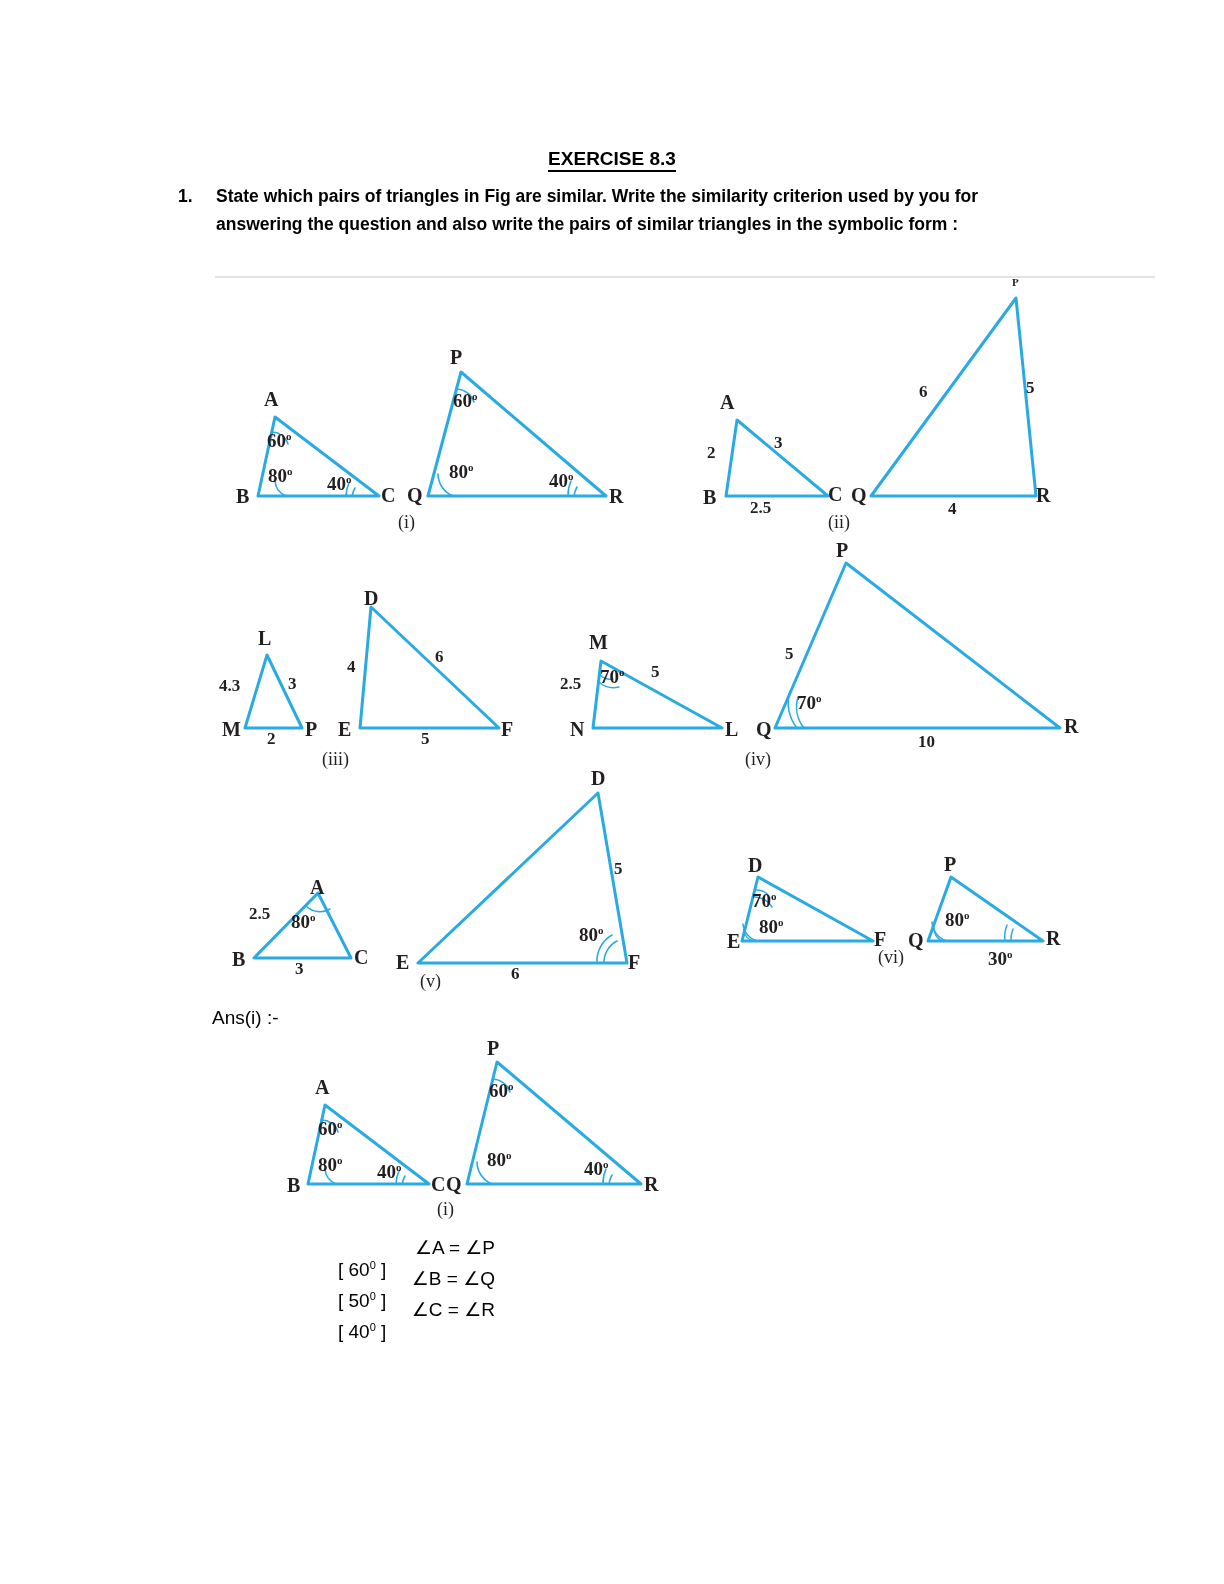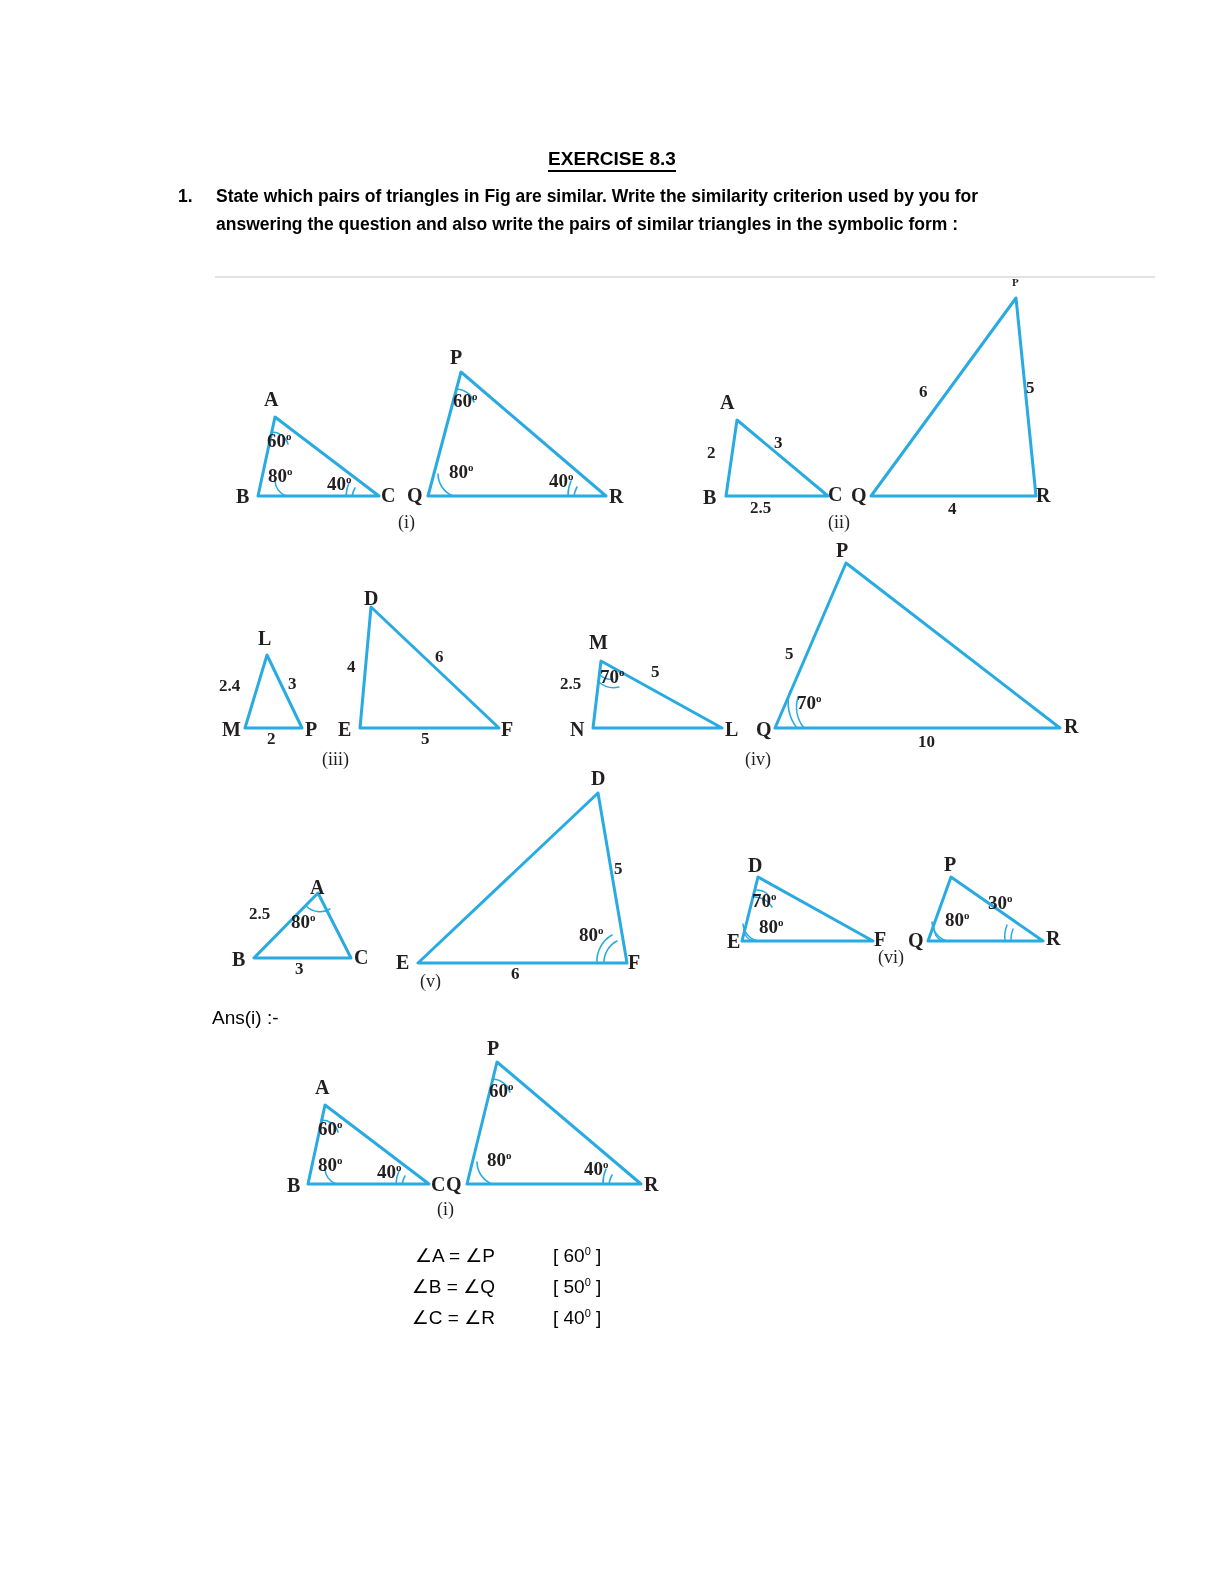--- a/index.html
+++ b/index.html
@@ -77,21 +77,21 @@
     font-size: 19px;
     color: #000;
   }
   #ans-equations {
     position: absolute;
     left: 280px; top: 1236px;
     font-family: "Liberation Sans", sans-serif;
     font-size: 19px;
     color: #000;
   }
-  .eq-row { display: flex; height: 31px; align-items: flex-end; }
+  .eq-row { display: flex; height: 31px; align-items: flex-start; flex-direction: column; }
   .eq-lhs { width: 215px; text-align: right; padding-right: 0; }
   .eq-rhs { width: 170px; text-align: left; padding-left: 58px; }
   .eq-lhs sup, .eq-rhs sup { font-size: 11px; vertical-align: super; }
 </style>
 </head>
 <body>
 
 <div id="page-title">
   <span>EXERCISE 8.3</span>
 </div>
@@ -222,21 +222,21 @@
 <div class="lbl vtx" style="left:851px;top:485px">Q</div>
 <div class="lbl vtx" style="left:1036px;top:485px">R</div>
 <div class="lbl side" style="left:919px;top:383px">6</div>
 <div class="lbl side" style="left:1026px;top:379px">5</div>
 <div class="lbl side" style="left:948px;top:500px">4</div>
 <div class="lbl fign" style="left:828px;top:513px">(ii)</div>
 
 <div class="lbl vtx" style="left:258px;top:628px">L</div>
 <div class="lbl vtx" style="left:222px;top:719px">M</div>
 <div class="lbl vtx" style="left:305px;top:719px">P</div>
-<div class="lbl side" style="left:219px;top:677px">2.4</div>
+<div class="lbl side" style="left:219px;top:677px">4.3</div>
 <div class="lbl side" style="left:288px;top:675px">3</div>
 <div class="lbl side" style="left:267px;top:730px">2</div>
 
 <div class="lbl vtx" style="left:364px;top:588px">D</div>
 <div class="lbl vtx" style="left:338px;top:719px">E</div>
 <div class="lbl vtx" style="left:501px;top:719px">F</div>
 <div class="lbl side" style="left:347px;top:658px">4</div>
 <div class="lbl side" style="left:435px;top:648px">6</div>
 <div class="lbl side" style="left:421px;top:730px">5</div>
 <div class="lbl fign" style="left:322px;top:750px">(iii)</div>
@@ -274,21 +274,21 @@
 <div class="lbl vtx" style="left:748px;top:855px">D</div>
 <div class="lbl vtx" style="left:727px;top:931px">E</div>
 <div class="lbl vtx" style="left:874px;top:929px">F</div>
 <div class="lbl ang" style="left:752px;top:891px"><span>70</span><sup>o</sup></div>
 <div class="lbl ang" style="left:759px;top:917px"><span>80</span><sup>o</sup></div>
 
 <div class="lbl vtx" style="left:944px;top:854px">P</div>
 <div class="lbl vtx" style="left:908px;top:930px">Q</div>
 <div class="lbl vtx" style="left:1046px;top:928px">R</div>
 <div class="lbl ang" style="left:945px;top:910px"><span>80</span><sup>o</sup></div>
-<div class="lbl ang" style="left:988px;top:893px"><span>30</span><sup>o</sup></div>
+<div class="lbl ang" style="left:988px;top:949px"><span>30</span><sup>o</sup></div>
 <div class="lbl fign" style="left:878px;top:948px">(vi)</div>
 
 <div id="ans-label">Ans(i) :-</div>
 
 <div class="lbl vtx" style="left:315px;top:1077px">A</div>
 <div class="lbl vtx" style="left:287px;top:1175px">B</div>
 <div class="lbl vtx" style="left:431px;top:1174px">C</div>
 <div class="lbl ang" style="left:318px;top:1119px"><span>60</span><sup>o</sup></div>
 <div class="lbl ang" style="left:318px;top:1155px"><span>80</span><sup>o</sup></div>
 <div class="lbl ang" style="left:377px;top:1162px"><span>40</span><sup>o</sup></div>

